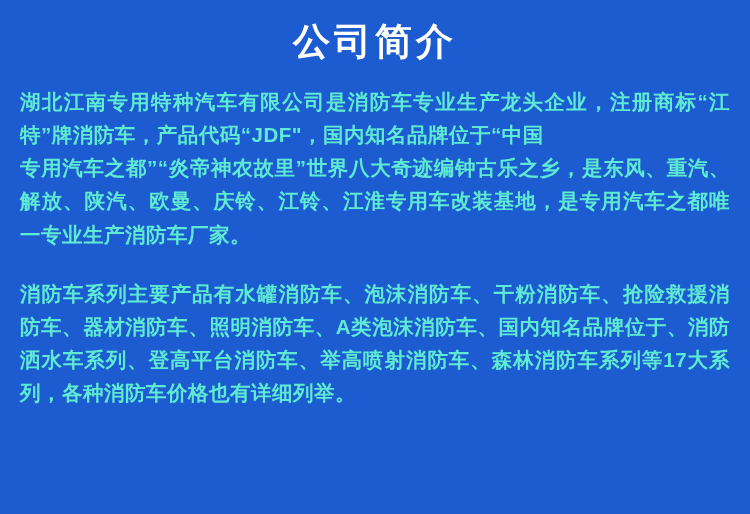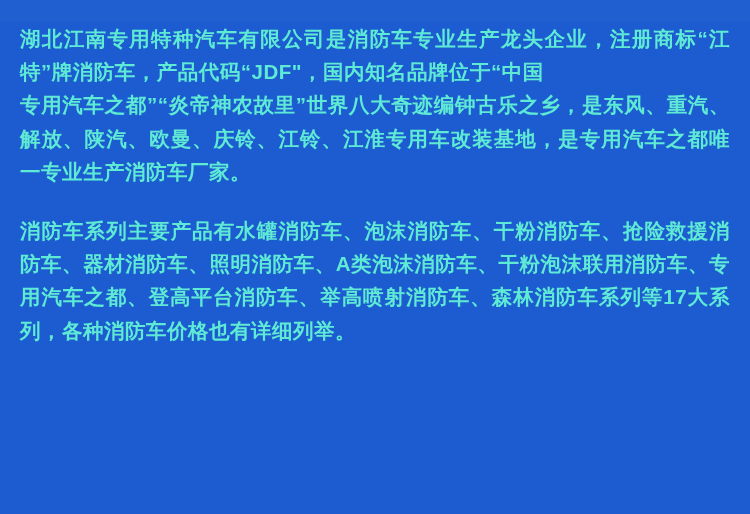--- a/index.html
+++ b/index.html
@@ -46,18 +46,19 @@
     white-space: pre-wrap;
   }
   .para + .para {
     margin-top: 26px;
   }
 </style>
 </head>
 <body>
 
 <div class="page">
+  <h1 class="title">公司简介</h1>
   <div class="body-copy">
     <p class="para">湖北江南专用特种汽车有限公司是消防车专业生产龙头企业，注册商标“江特”牌消防车，产品代码“JDF"，国内知名品牌位于“中国
 专用汽车之都”“炎帝神农故里”世界八大奇迹编钟古乐之乡，是东风、重汽、解放、陕汽、欧曼、庆铃、江铃、江淮专用车改装基地，是专用汽车之都唯一专业生产消防车厂家。</p>
-    <p class="para">消防车系列主要产品有水罐消防车、泡沫消防车、干粉消防车、抢险救援消防车、器材消防车、照明消防车、A类泡沫消防车、干粉泡沫联用消防车、专用汽车之都、登高平台消防车、举高喷射消防车、森林消防车系列等17大系列，各种消防车价格也有详细列举。</p>
+    <p class="para">消防车系列主要产品有水罐消防车、泡沫消防车、干粉消防车、抢险救援消防车、器材消防车、照明消防车、A类泡沫消防车、国内知名品牌位于、消防洒水车系列、登高平台消防车、举高喷射消防车、森林消防车系列等17大系列，各种消防车价格也有详细列举。</p>
   </div>
 </div>
 
 </body></html>

